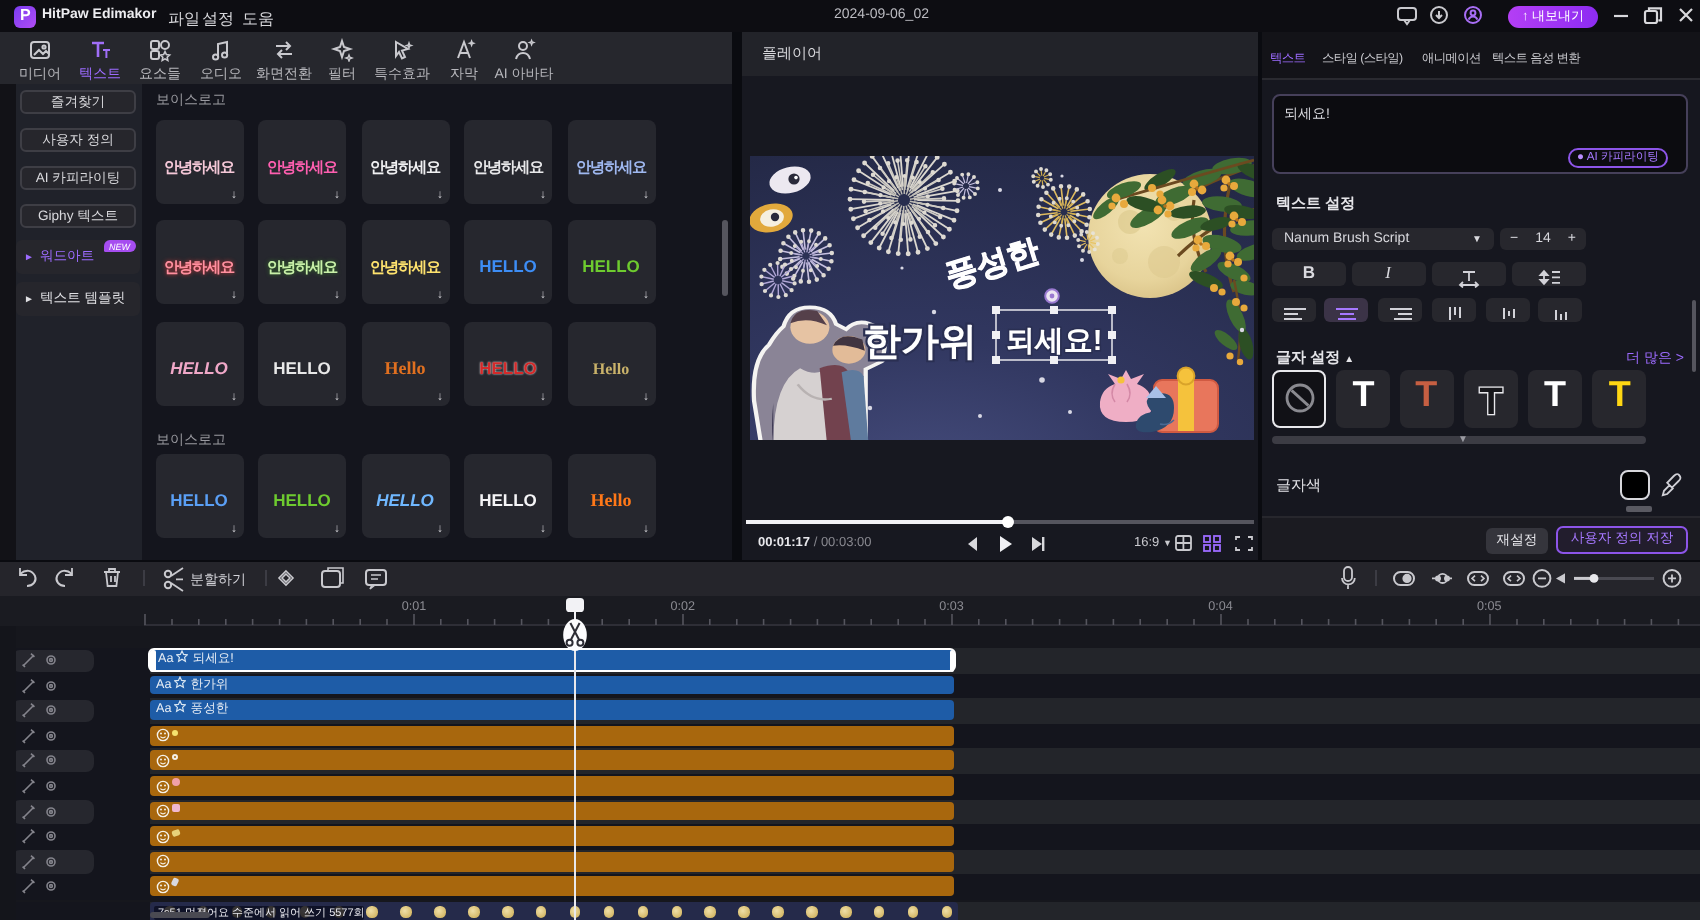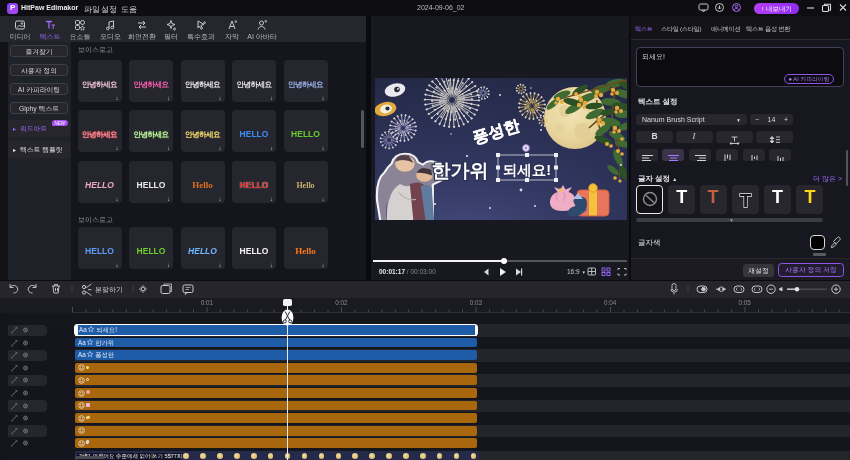--- a/index.html
+++ b/index.html
@@ -224,20 +224,21 @@
         <div class="cell" style="left: 212.5px; top: 185px;">
           <div class="lab"><span style="color:#ff7818;font-size:8.5px;font-family:'Liberation Serif',serif;font-size:9px;">Hello</span></div>
           <div class="dl">↓</div>
         </div>
         <div class="ghead" style="left: 7px; top: 173px;">보이스로고</div>
       </div>
     <div class="abs" id="gsb"></div>
   </div>
 
   <div class="abs" id="preview">
+    <div class="abs" id="pvhead"><span style="margin-left:10px;">플레이어</span></div>
     <div class="abs" id="video">
       <svg width="252" height="142" viewBox="0 0 252 142">
         <defs>
           <radialGradient id="sky" cx="35%" cy="115%" r="125%">
             <stop offset="0%" stop-color="#454c7c"></stop>
               <stop offset="40%" stop-color="#313760"></stop>
               <stop offset="100%" stop-color="#232845"></stop>
           </radialGradient>
           <radialGradient id="moong" cx="45%" cy="40%" r="65%">
             <stop offset="0%" stop-color="#f2e3b2"></stop>

